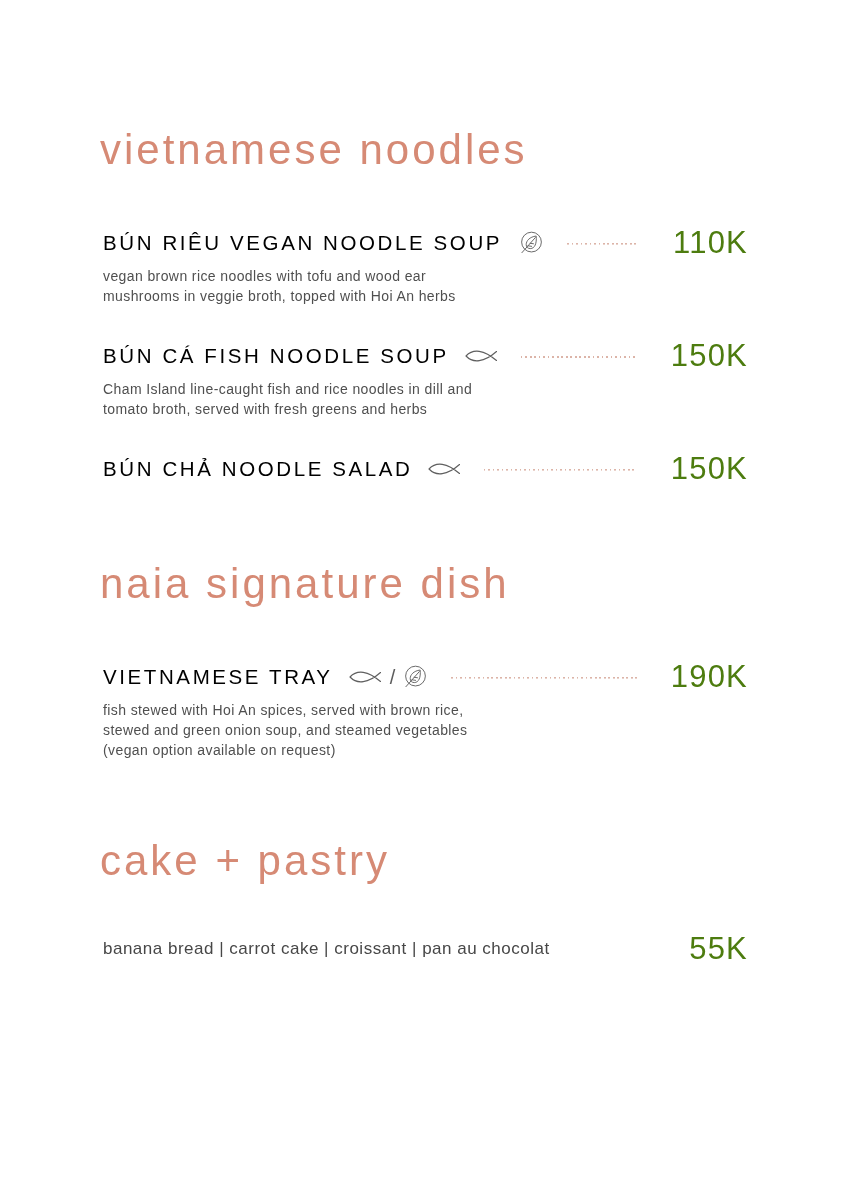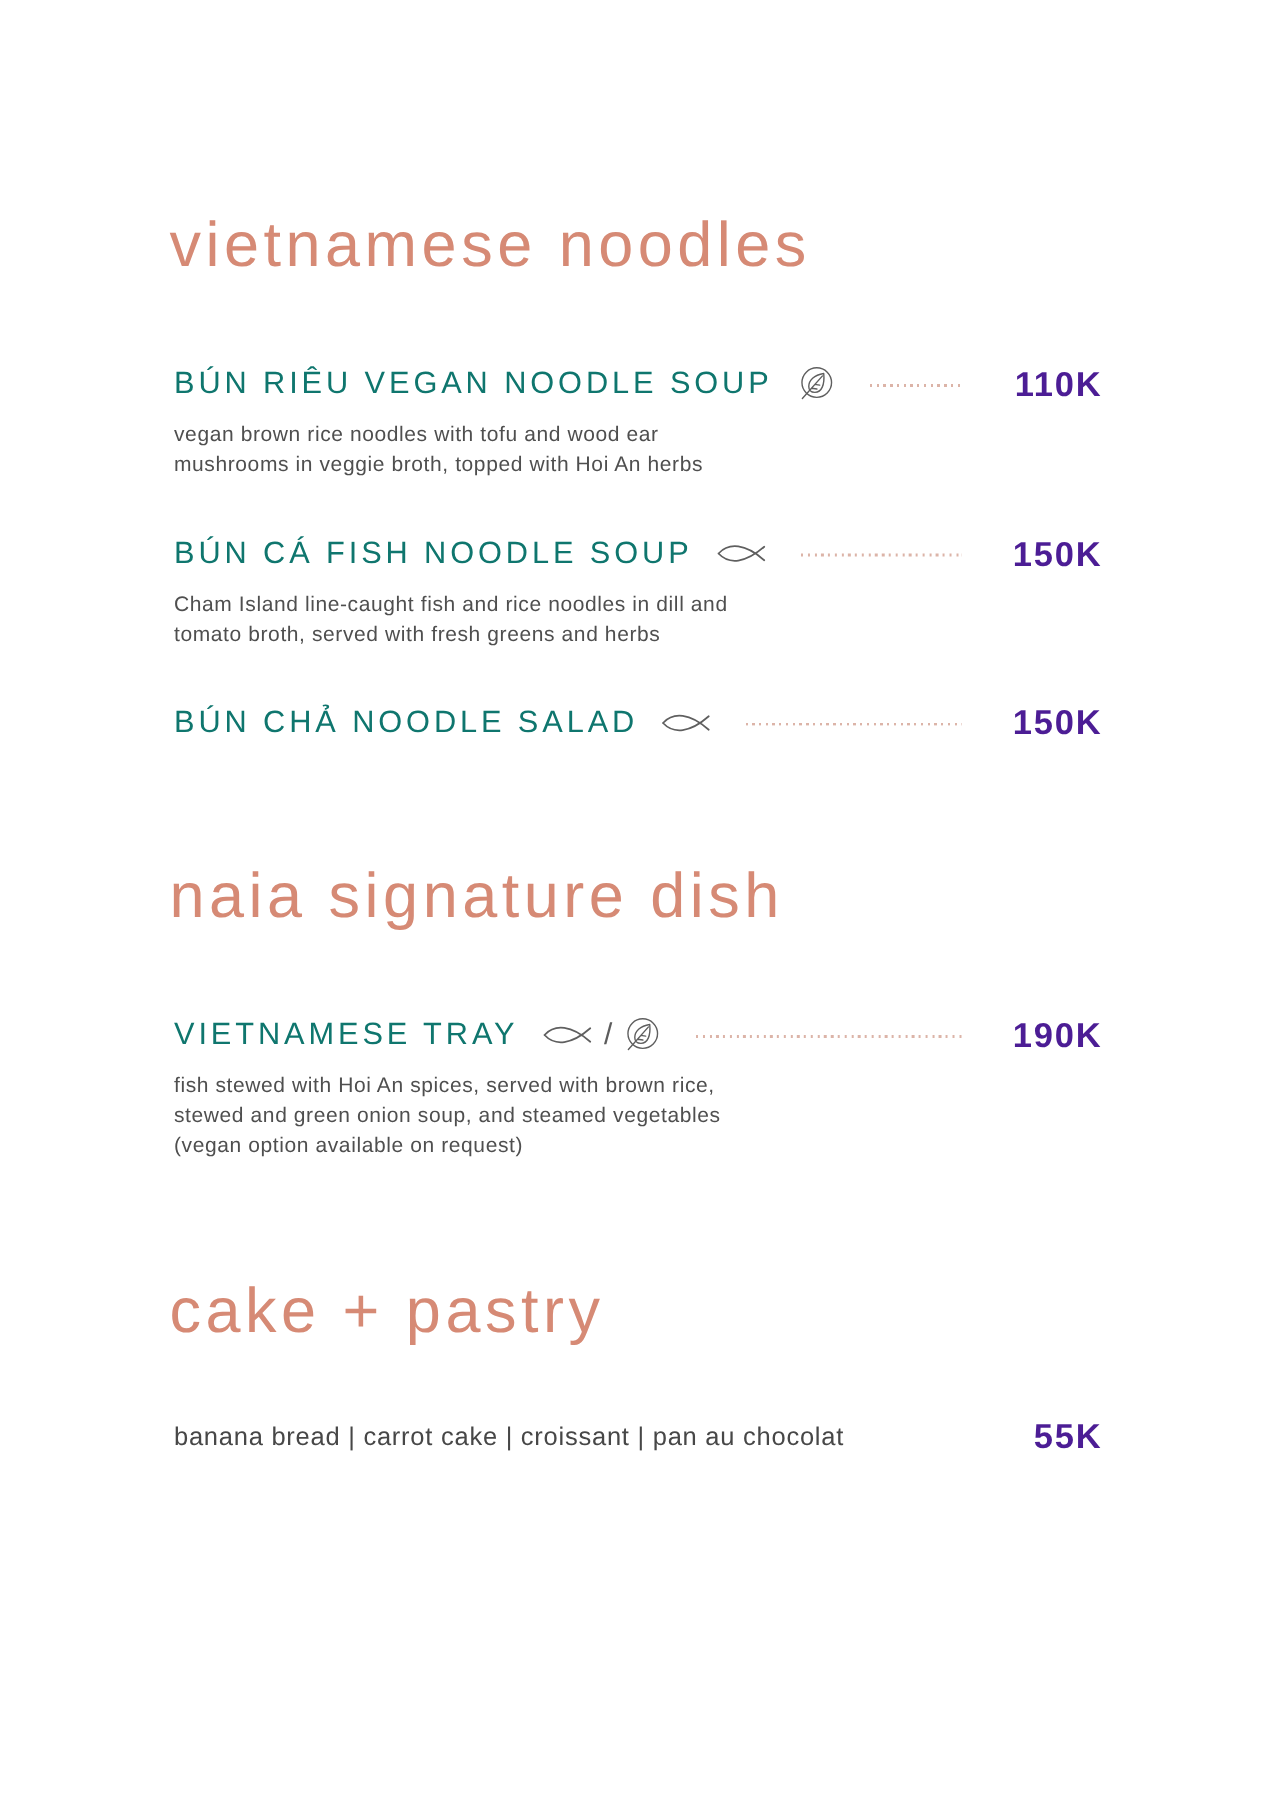--- a/index.html
+++ b/index.html
@@ -6,21 +6,21 @@
   .page{
     position:relative;
     width:848px;height:1200px;
     box-sizing:border-box;
     background:#ffffff;
     padding:126px 100px 0 100px;
     overflow:hidden;
     font-family:"Liberation Sans", sans-serif;
     -webkit-font-smoothing:antialiased;
   }
-  .section{margin:13px;}
+  .section{margin:0;}
   .section + .section{margin-top:76px;}
   .section-heading{
     font-size:42px;
     font-weight:300;
     letter-spacing:3px;
     color:#d68a75;
     line-height:1.15;
     margin:0 0 54px 0;
   }
   .section.cake .section-heading{margin-bottom:46px;}
@@ -28,21 +28,21 @@
   .menu-item:last-child{margin-bottom:0;}
   .item-row{
     display:flex;
     align-items:center;
     height:30px;
   }
   .item-title{
     font-size:20.5px;
     font-weight:300;
     letter-spacing:2.6px;
-    color:#0f766e;
+    color:#000000;
     white-space:nowrap;
     padding-left:3px;
   }
   .item-icons{
     display:flex;
     align-items:center;
     gap:7px;
     margin-left:16px;
     flex:0 0 auto;
   }
@@ -54,24 +54,24 @@
   .dotted-leader{
     flex:1 1 auto;
     height:2px;
     margin:2px 34px 0 22px;
     background-image:repeating-linear-gradient(90deg,#dcb4a8 0 1.5px,transparent 1.5px 4.5px);
     background-repeat:repeat-x;
     background-size:100% 1.6px;
     background-position:0 0;
   }
   .item-price{
-    font-size:23px;
-    font-weight:700;
+    font-size:31px;
+    font-weight:400;
     letter-spacing:1.2px;
-    color:#4c1d95;
+    color:#4d7c0f;
     white-space:nowrap;
   }
   .item-desc{
     margin-top:9px;
     padding-left:3px;
     font-size:14px;
     font-weight:300;
     letter-spacing:0.4px;
     line-height:1.42;
     color:#4f4f4f;

